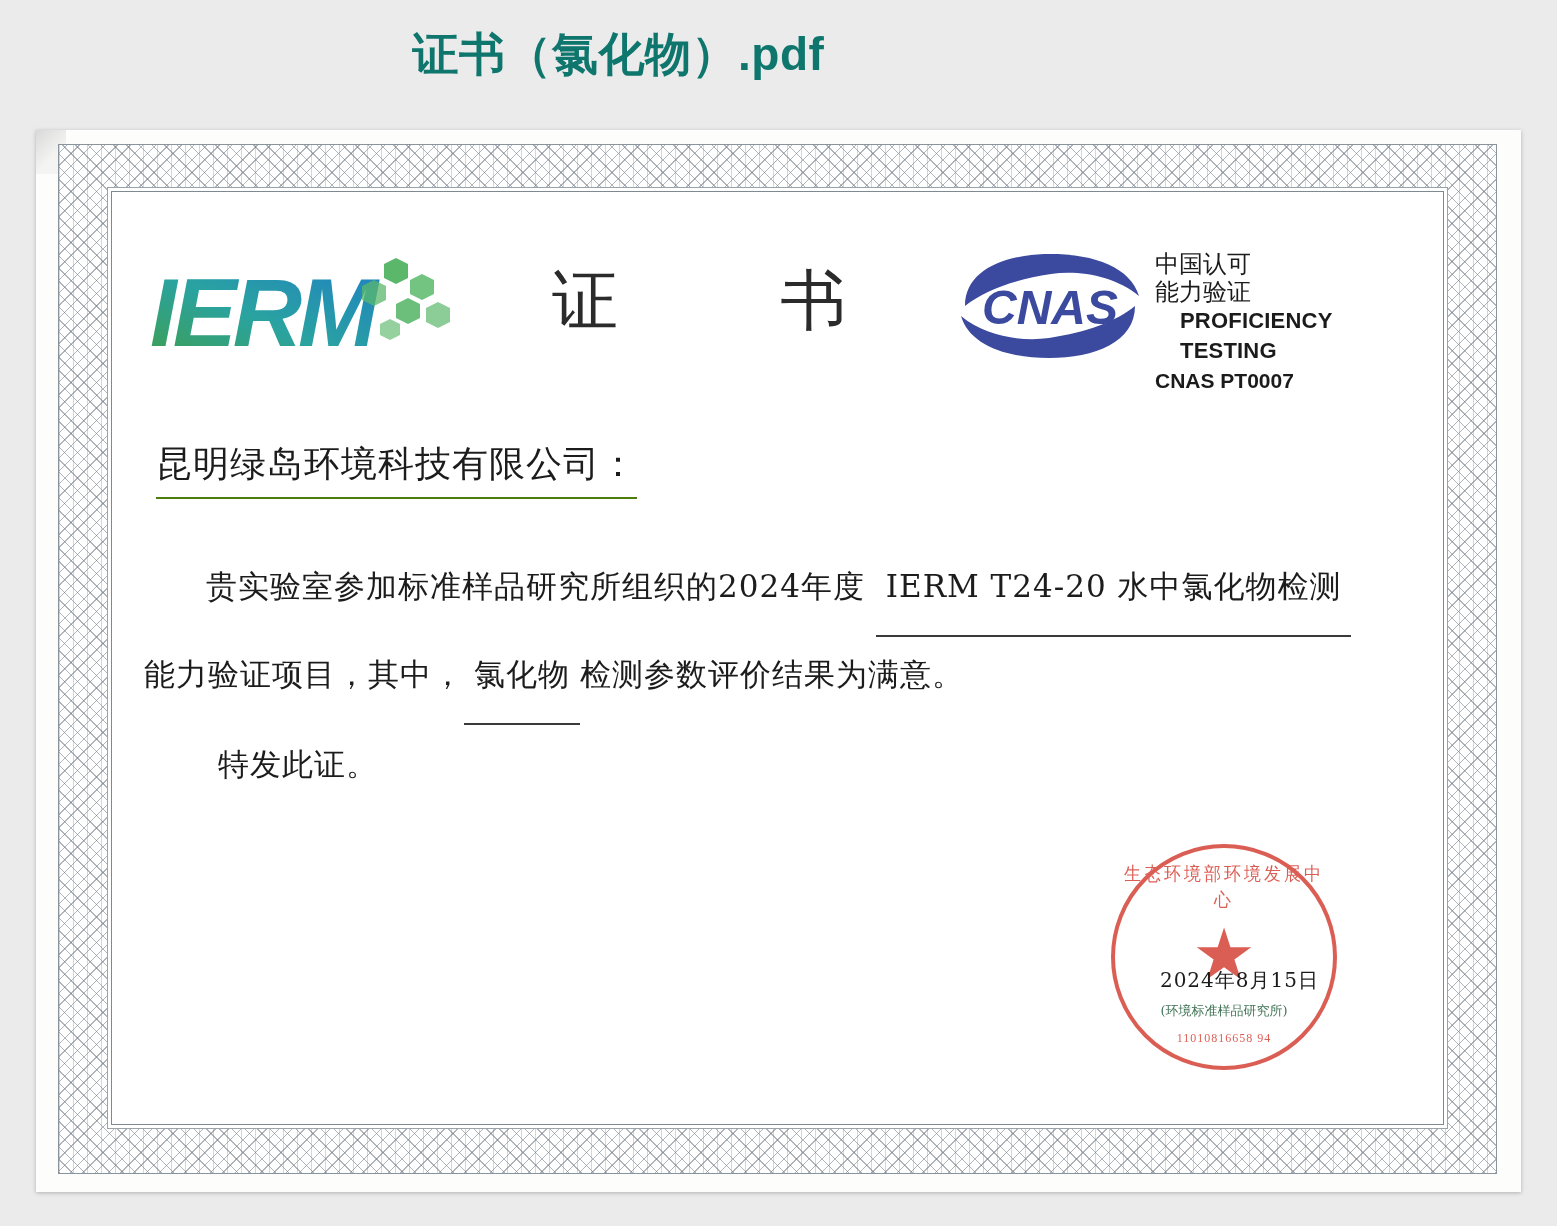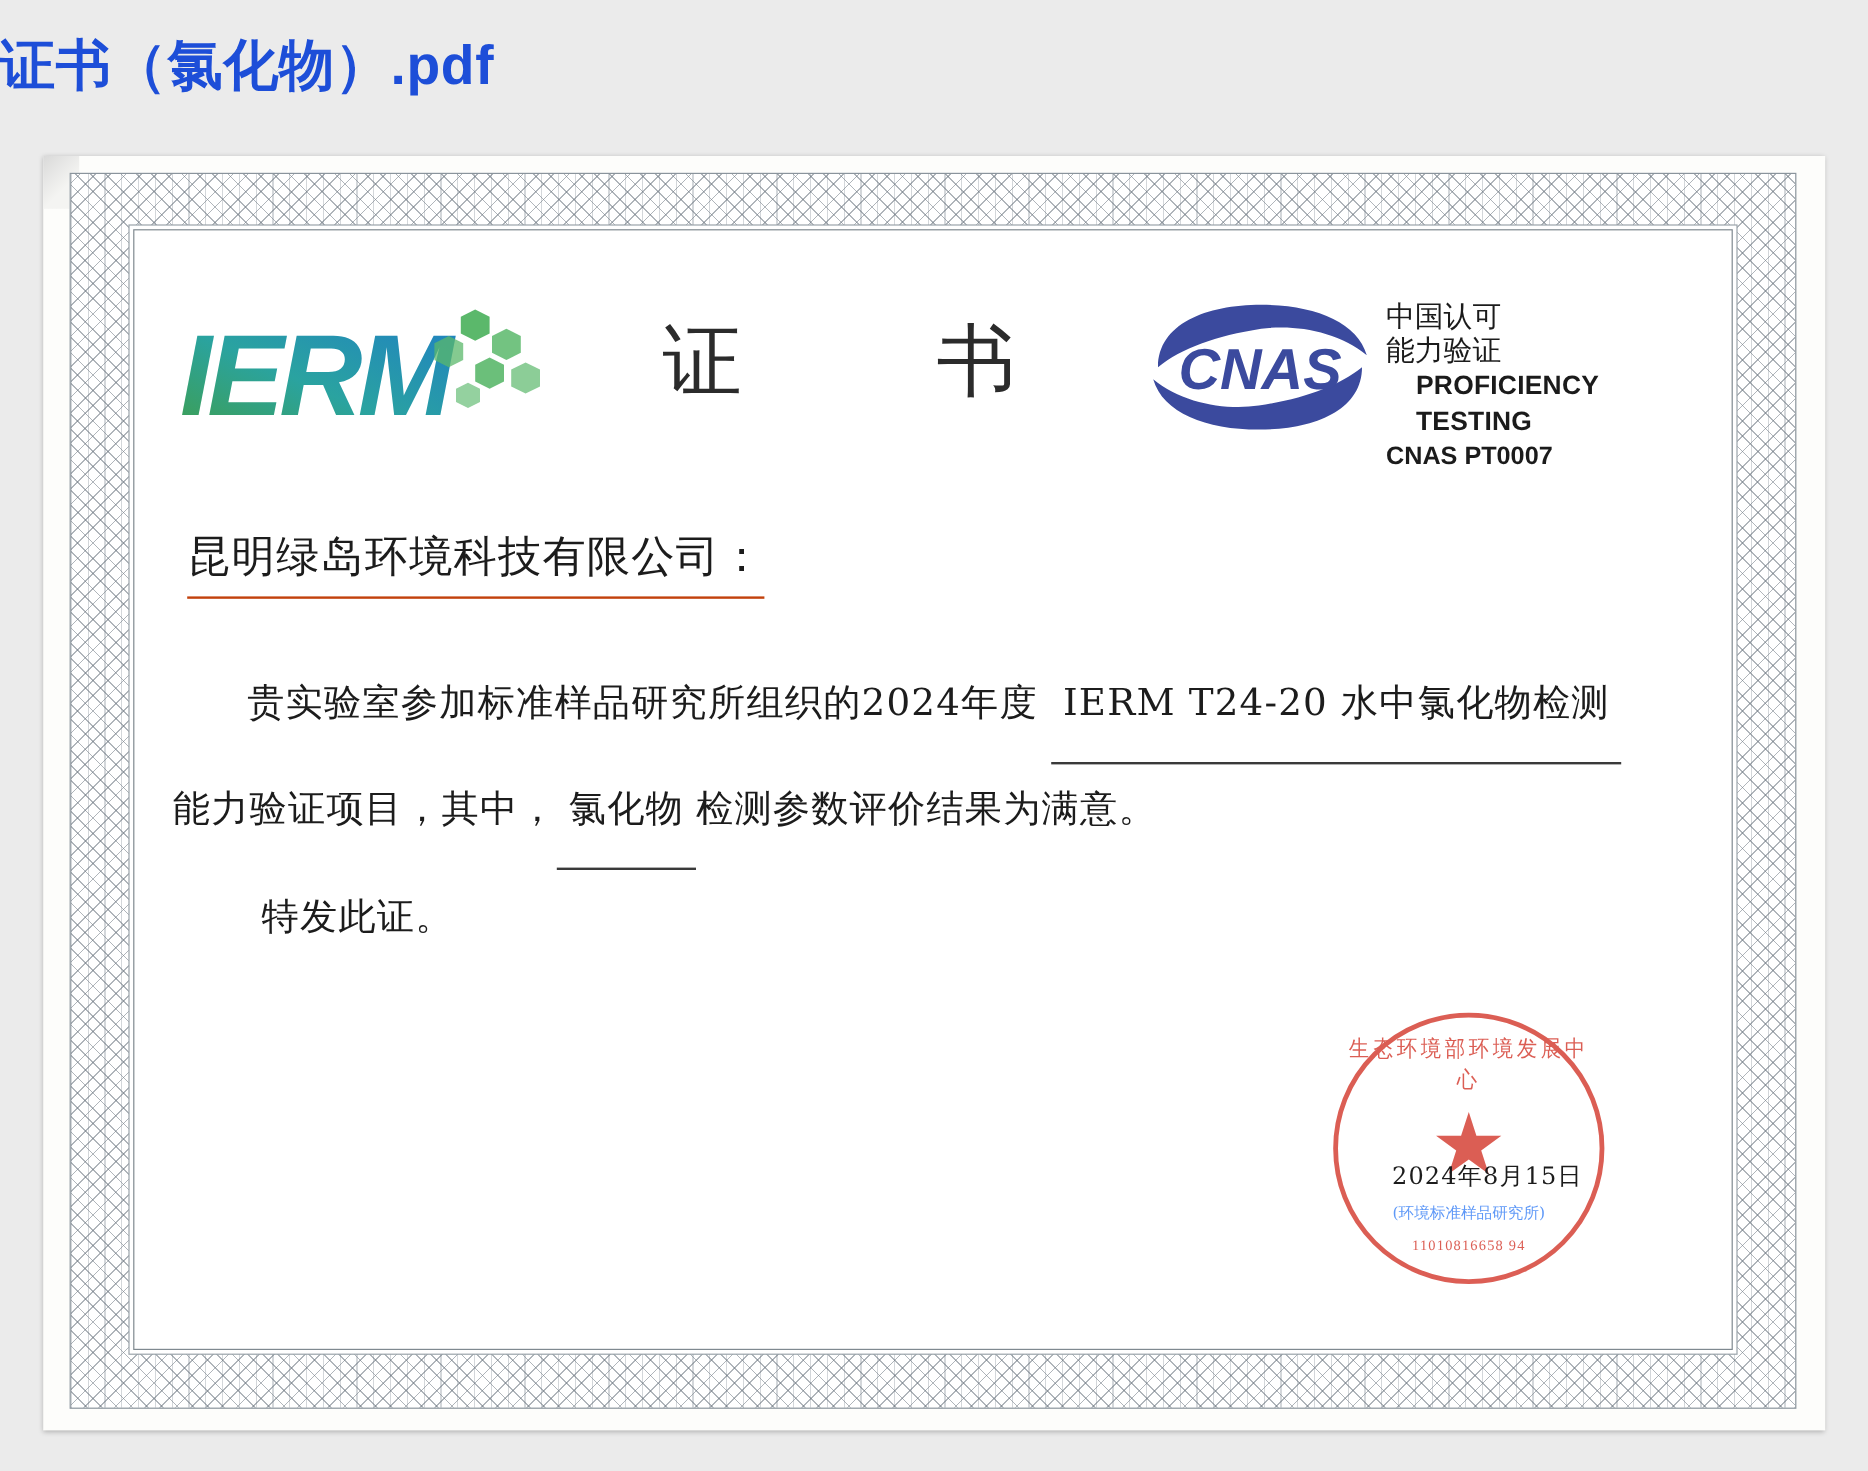--- a/index.html
+++ b/index.html
@@ -14,23 +14,24 @@
     position: relative;
     background: #ebebeb;
     overflow: hidden;
   }
   
   .doc-title {
     position: absolute;
     top: 24px;
     left: 0;
     width: 1237px;
+    text-align: center;
     font-size: 46px;
     font-weight: 700;
-    color: #1d4ed8;
+    color: #0f766e;
     letter-spacing: 0.5px;
     font-family: "Liberation Sans", sans-serif;
   }
   
   .cert-sheet {
     position: absolute;
     left: 36px;
     top: 130px;
     width: 1485px;
     height: 1062px;
@@ -136,21 +137,21 @@
   
   .recipient {
     position: relative;
     margin-top: 42px;
     margin-left: 24px;
     display: inline-block;
     font-size: 36px;
     color: #1c1c1c;
     font-family: "DejaVu Serif", serif;
     padding-bottom: 8px;
-    border-bottom: 2px solid #c2410c;
+    border-bottom: 2px solid #4d7c0f;
     letter-spacing: 1px;
   }
   .para {
     margin-top: 54px;
     margin-left: 12px;
     font-size: 31px;
     line-height: 66px;
     color: #1c1c1c;
     font-family: "DejaVu Serif", serif;
     letter-spacing: 1px;
@@ -197,21 +198,21 @@
     color: #d43b2f;
     font-size: 17px;
     letter-spacing: 3px;
     font-family: "DejaVu Serif", serif;
     transform: scaleY(1.1);
   }
   .seal .arc-sub {
     position: absolute;
     left: 0; right: 0; bottom: 46px;
     text-align: center;
-    color: #3b82f6;
+    color: #14532d;
     font-size: 13px;
     font-family: "DejaVu Serif", serif;
   }
   .seal .arc-bottom {
     position: absolute;
     left: 0; right: 0; bottom: 20px;
     text-align: center;
     color: #d43b2f;
     font-size: 12px;
     letter-spacing: 1px;

